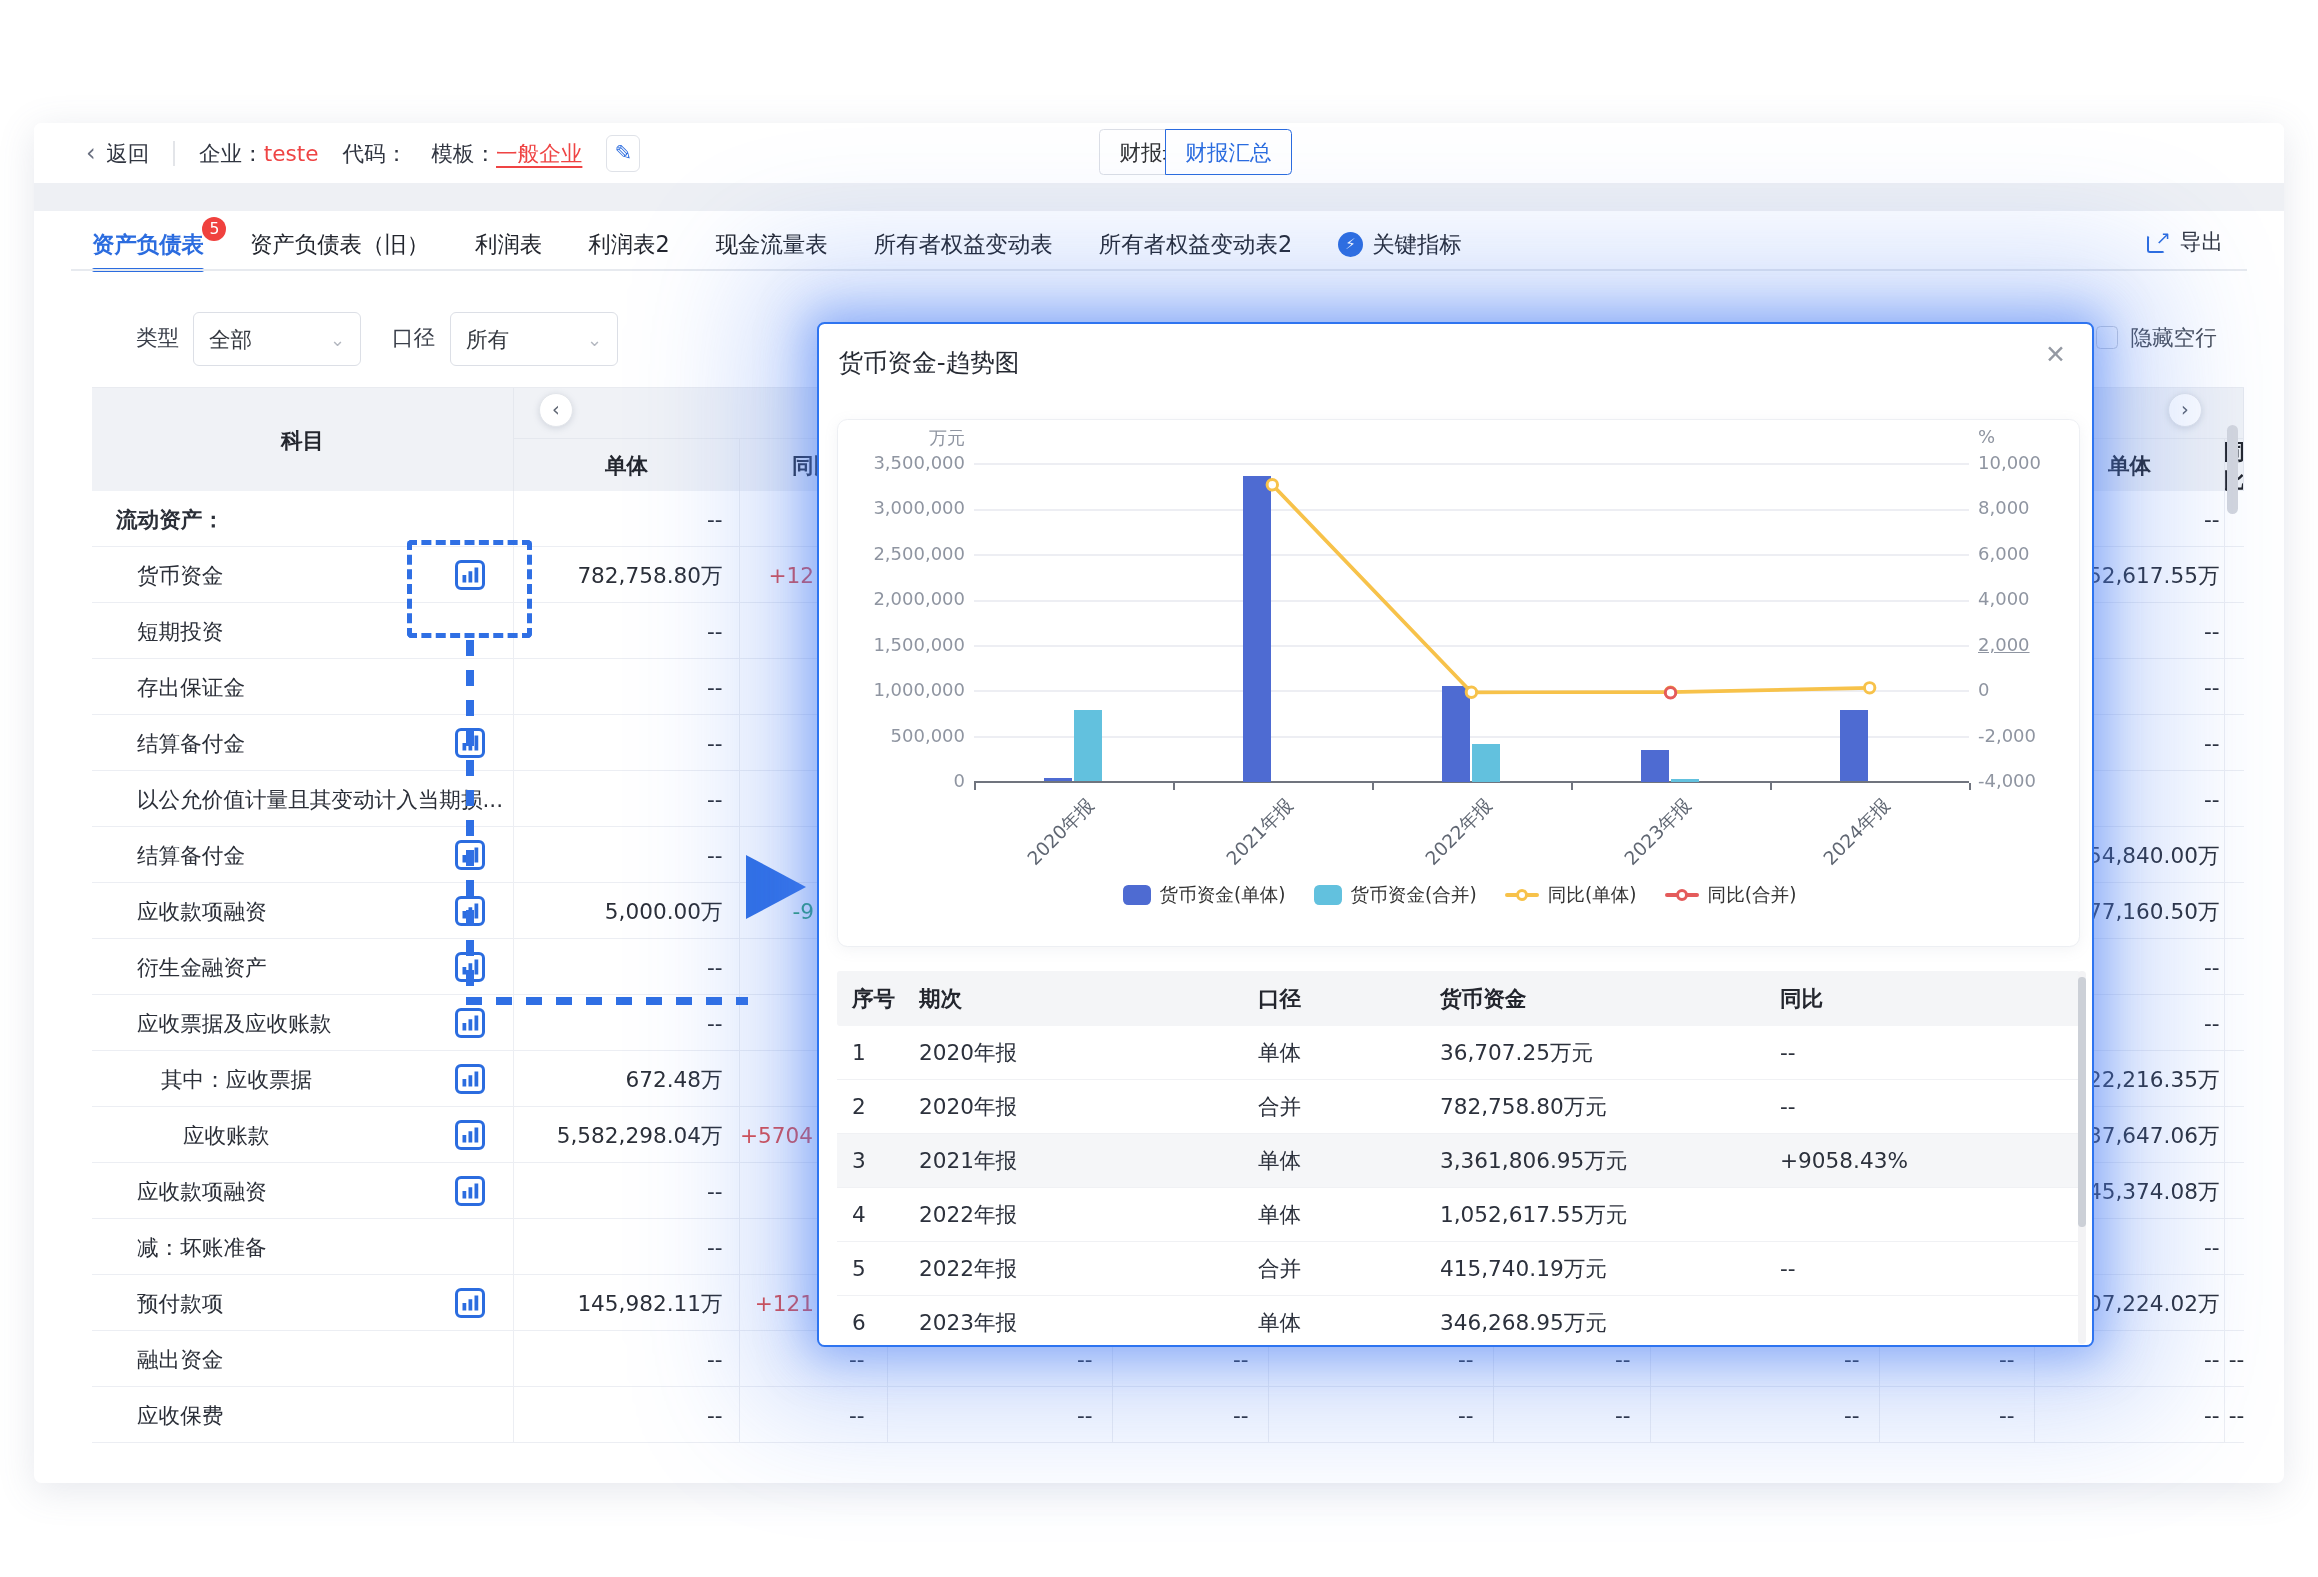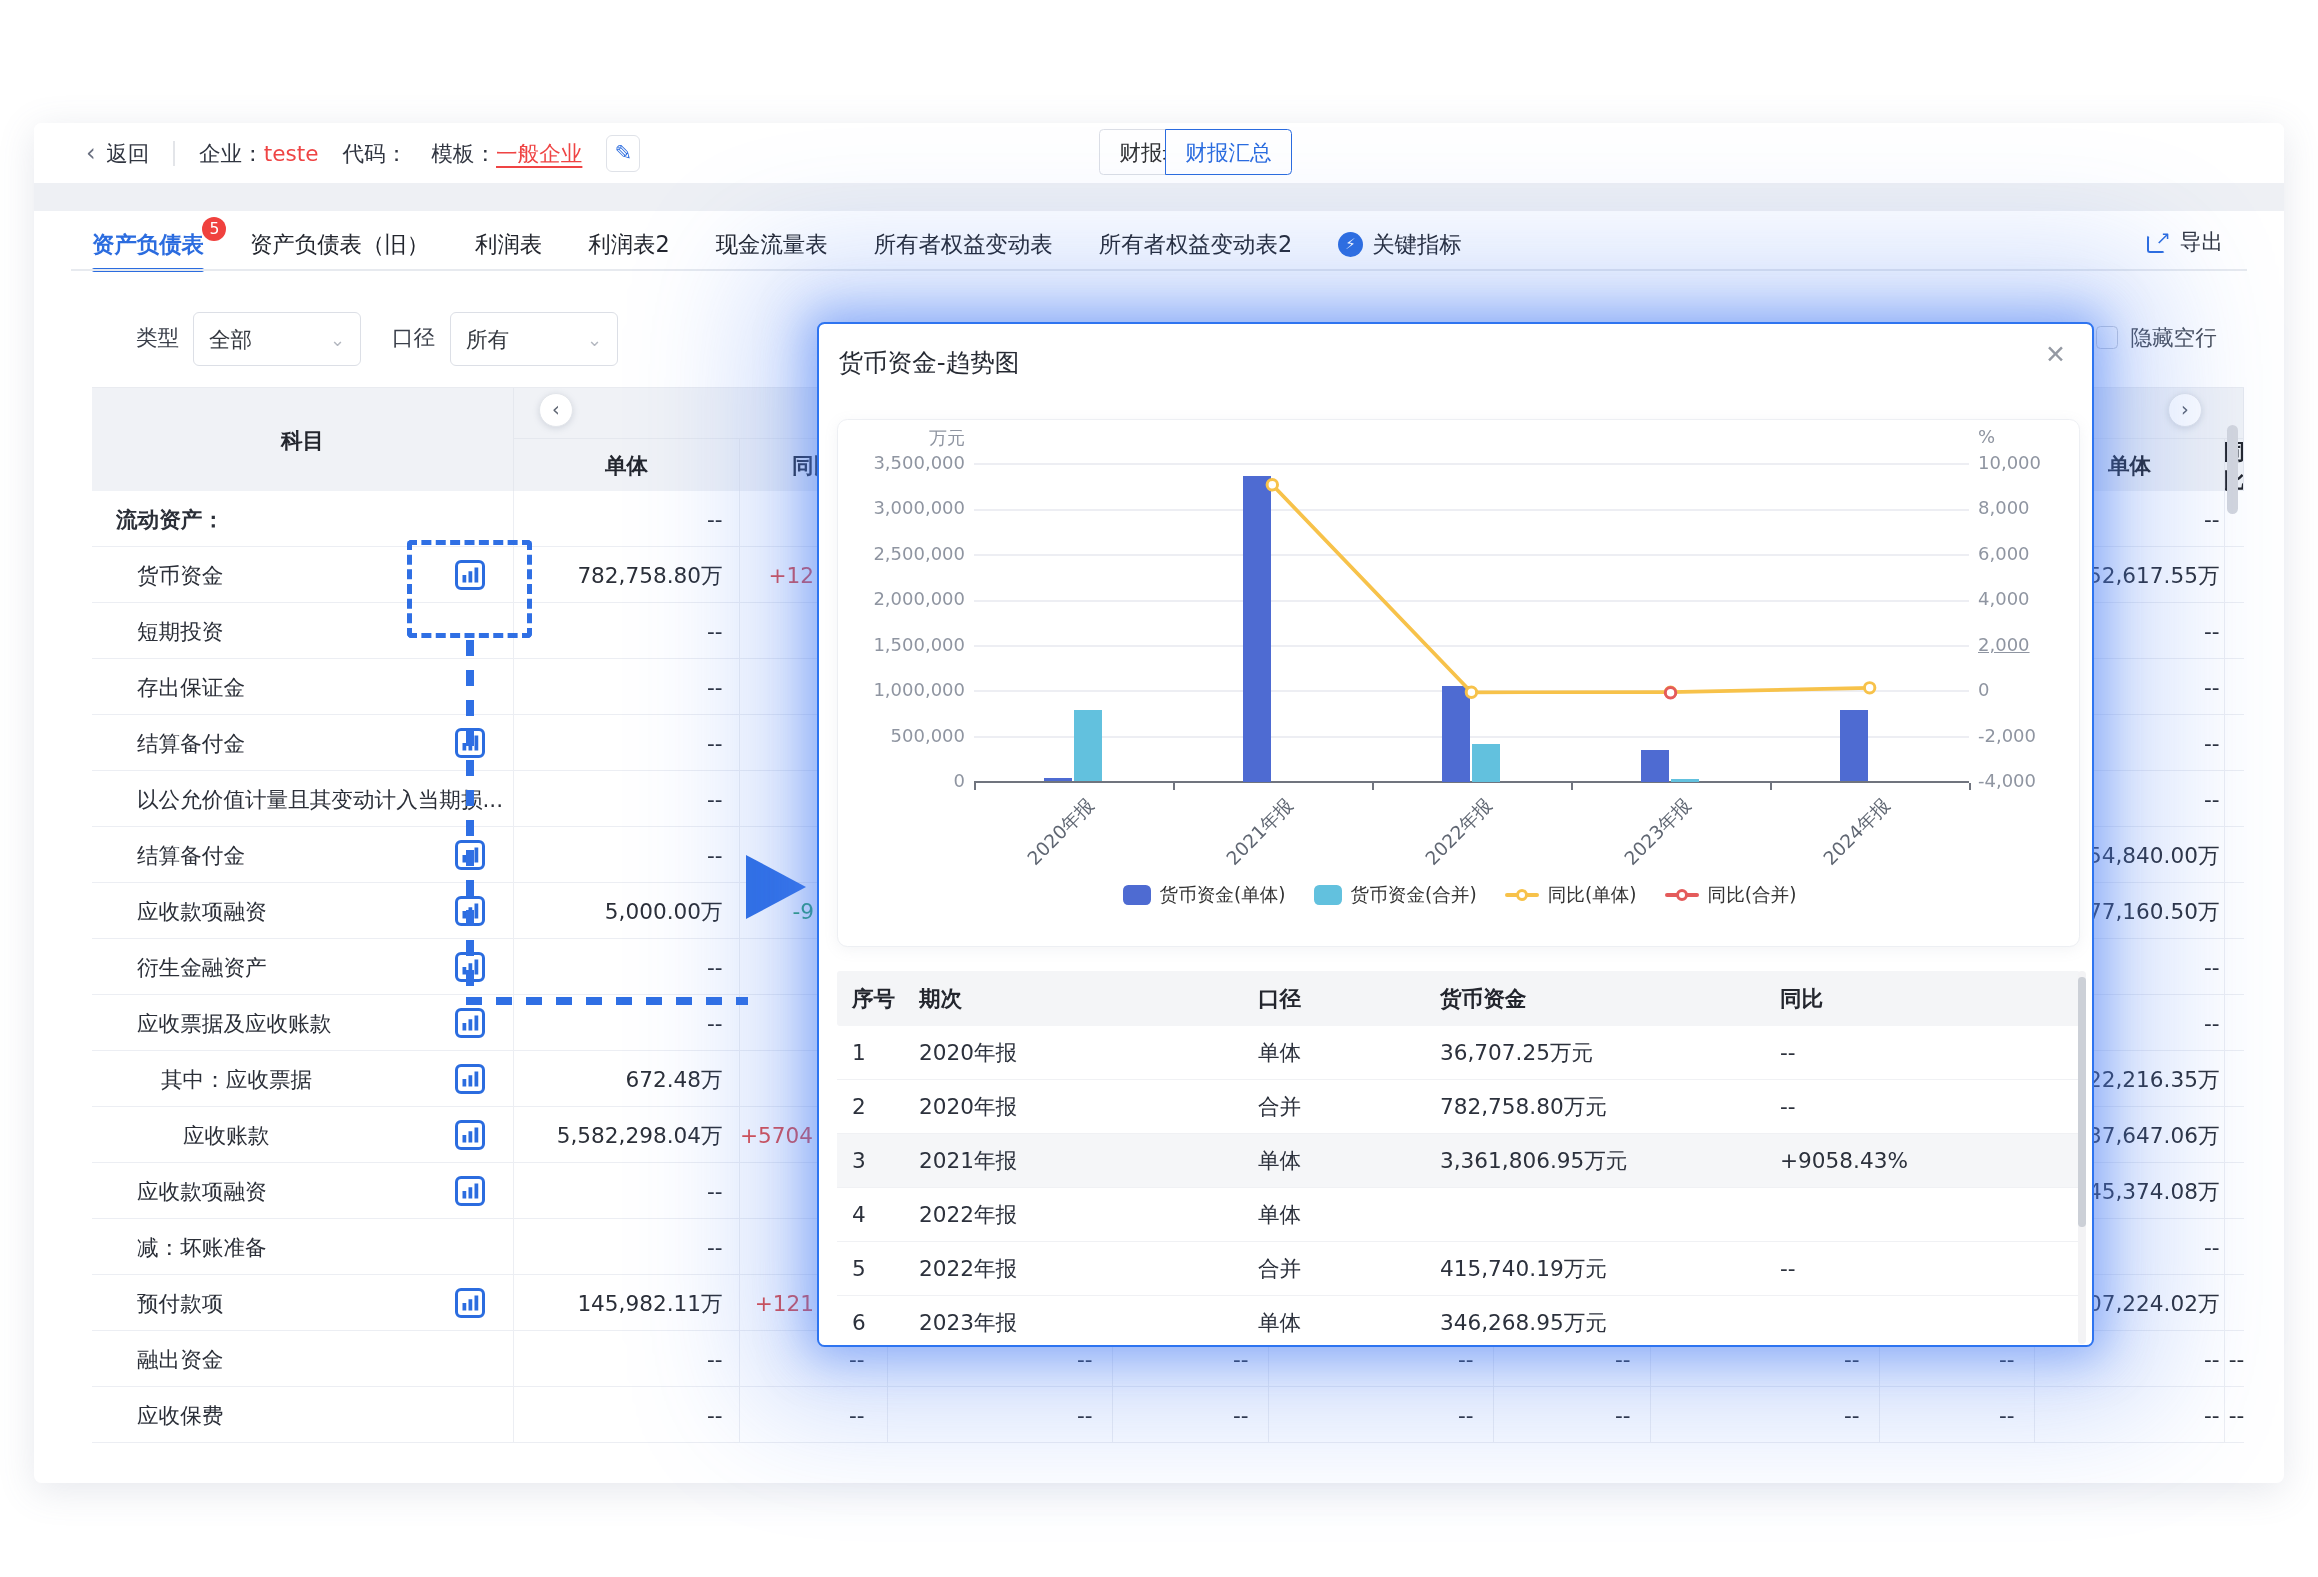--- a/index.html
+++ b/index.html
@@ -688,20 +688,21 @@
             <div class="mcell" style="left: 15px; width: 67px;">3</div>
             <div class="mcell" style="left: 82px; width: 339px;">2021年报</div>
             <div class="mcell" style="left: 421px; width: 183px;">单体</div>
             <div class="mcell" style="left: 603px; width: 339px;">3,361,806.95万元</div>
             <div class="mcell" style="left: 943px; width: 283px;">+9058.43%</div>
           </div>
           <div class="mrow">
             <div class="mcell" style="left: 15px; width: 67px;">4</div>
             <div class="mcell" style="left: 82px; width: 339px;">2022年报</div>
             <div class="mcell" style="left: 421px; width: 183px;">单体</div>
+            <div class="mcell" style="left: 603px; width: 339px;">1,052,617.55万元</div>
           </div>
           <div class="mrow">
             <div class="mcell" style="left: 15px; width: 67px;">5</div>
             <div class="mcell" style="left: 82px; width: 339px;">2022年报</div>
             <div class="mcell" style="left: 421px; width: 183px;">合并</div>
             <div class="mcell" style="left: 603px; width: 339px;">415,740.19万元</div>
             <div class="mcell" style="left: 943px; width: 283px;">--</div>
           </div>
           <div class="mrow">
             <div class="mcell" style="left: 15px; width: 67px;">6</div>

